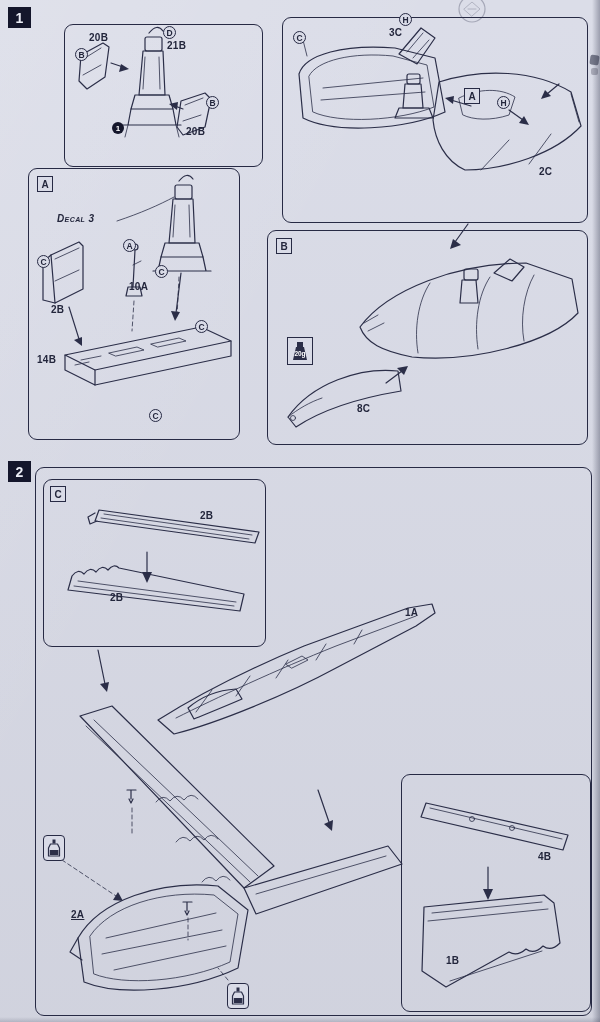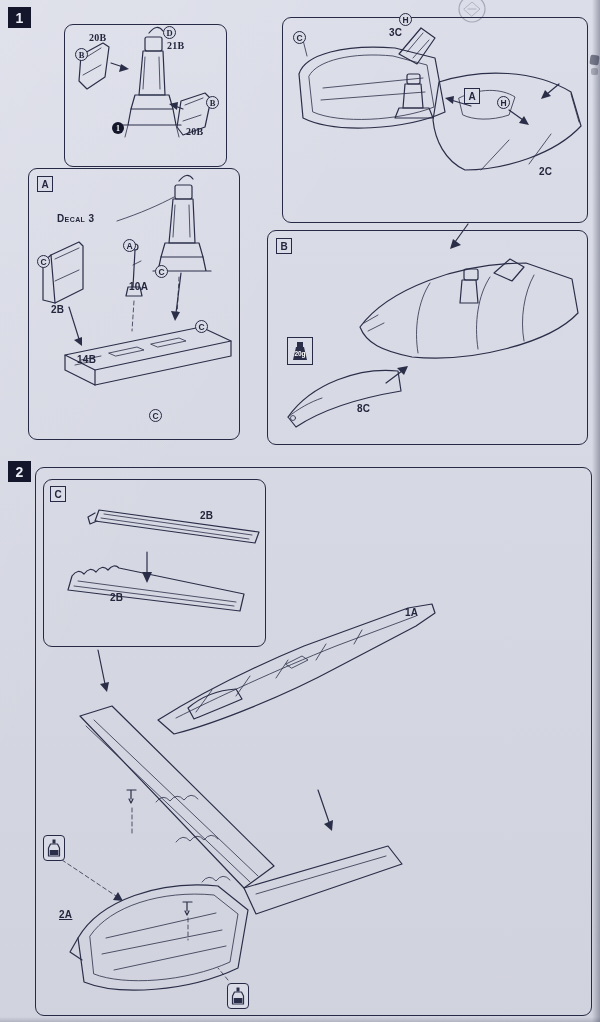--- a/index.html
+++ b/index.html
@@ -27,21 +27,21 @@
   .tag{
     position:absolute;width:16px;height:16px;border:1.4px solid #272a44;background:#d9dbe7;
     font-size:10px;font-weight:bold;display:flex;align-items:center;justify-content:center;z-index:3;
   }
   .callout{
     position:absolute;width:13px;height:13px;border:1.3px solid #272a44;border-radius:50%;
     background:#d9dbe7;font-size:8.5px;font-weight:bold;display:flex;align-items:center;
     justify-content:center;z-index:3;
   }
   .plabel{position:absolute;font-size:10px;font-weight:600;letter-spacing:.3px;z-index:3;}
-  .note{position:absolute;font-size:10px;font-weight:600;font-variant:small-caps;letter-spacing:.4px;z-index:3;}
+  .note{position:absolute;font-size:10px;font-weight:600;font-variant:small-caps;letter-spacing:.4px;z-index:3;font-style:italic;}
   .paintdot{
     position:absolute;width:12px;height:12px;border-radius:50%;background:#14162b;color:#fff;
     font-size:8px;font-weight:bold;display:flex;align-items:center;justify-content:center;z-index:3;
   }
   .cement{
     position:absolute;width:22px;height:26px;border:1.4px solid #272a44;border-radius:4px;
     background:#d9dbe7;display:flex;align-items:center;justify-content:center;z-index:3;
   }
   .weight{position:absolute;width:26px;height:28px;border:1.3px solid #272a44;background:#d9dbe7;z-index:3;}
   .weight .wlabel{position:absolute;left:0;right:0;top:12px;text-align:center;color:#fff;font-size:6.5px;font-weight:bold;}
@@ -63,21 +63,21 @@
   <div class="smudge" style="right:2px;top:68px;width:7px;height:7px;opacity:.5;"></div>
   <div class="wm" style="left:454px;top:-4px;width:36px;height:30px;">
     <svg width="36" height="30">
         <circle cx="18" cy="13" r="13" class="ln"></circle>
         <path class="lt" d="M10,13 l8,-7 l8,7 l-8,7 z M14,13 h8"></path>
       </svg>
   </div>
 
   <div class="stepnum" style="left:8px;top:7px;">1</div>
 
-  <div class="panel" style="left:64px;top:24px;width:163px;height:143px;font-family:Liberation Serif, serif;">
+  <div class="panel" style="left:64px;top:24px;width:199px;height:143px;">
     <svg class="draw" width="167" height="143" viewBox="0 0 167 143">
       <g>
         <path class="ln" d="M16,30 L38,18 L44,22 L40,52 L22,64 L14,56 Z"></path>
         <path class="lt" d="M20,33 L36,23 M18,50 L36,40"></path>
       </g>
       <g>
         <path class="ln" d="M84,8 q8,-10 14,-2"></path>
         <rect class="ln" x="80" y="12" width="17" height="14" rx="2"></rect>
         <path class="ln" d="M78,26 L74,70 L100,70 L98,26 Z"></path>
         <path class="lt" d="M80,32 L78,64 M94,32 L95,64"></path>
@@ -145,21 +145,21 @@
           <polygon class="fil" points="53,177 45,171 53,168"></polygon>
       </g>
     </svg>
     <span class="note" style="left:28px;top:44px;">Decal 3</span>
     <span class="callout" style="left:8px;top:86px;">C</span>
     <span class="plabel" style="left:22px;top:135px;">2B</span>
     <span class="callout" style="left:94px;top:70px;">A</span>
     <span class="callout" style="left:126px;top:96px;">C</span>
     <span class="plabel" style="left:100px;top:112px;">10A</span>
     <span class="callout" style="left:166px;top:151px;">C</span>
-    <span class="plabel" style="left:8px;top:185px;margin-left:40px;">14B</span>
+    <span class="plabel" style="left:8px;top:185px;">14B</span>
     <span class="callout" style="left:120px;top:240px;">C</span>
   </div>
 
   <div class="panel" style="left:282px;top:17px;width:306px;height:206px;">
     <svg class="draw" width="306" height="206" viewBox="0 0 306 206">
       <g>
         <path class="ln" d="M116,36 L138,10 L152,20 L134,46 Z"></path>
         <path class="lt" d="M124,34 L140,15 M130,40 L146,22"></path>
       </g>
       <g>
@@ -291,33 +291,54 @@
         </g>
         <g>
           <path class="ln" d="M28,96 q6,-8 12,-2 q6,-8 12,-2 q6,-8 12,-2 q6,-7 11,-2 L200,114 L196,131 L24,110 Z"></path>
           <path class="lt" d="M34,101 L192,122 M30,106 L190,126"></path>
         </g>
       </svg>
       <span class="plabel" style="left:156px;top:30px;">2B</span>
       <span class="plabel" style="left:66px;top:112px;">2B</span>
     </div>
 
+    <div class="panel" style="left:365px;top:306px;width:190px;height:238px;">
+      <svg class="draw" width="190" height="238" viewBox="0 0 190 238">
+        <g>
+          <path class="ln" d="M24,28 L166,60 L161,75 L19,42 Z"></path>
+          <path class="lt" d="M28,33 L160,64"></path>
+          <circle class="lt" cx="70" cy="44" r="2.5"></circle>
+            <circle class="lt" cx="110" cy="53" r="2.5"></circle>
+        </g>
+        <g>
+          <path class="ln" d="M86,92 L86,116"></path>
+            <polygon class="fil" points="86,125 81,114 91,114"></polygon>
+        </g>
+        <g>
+          <path class="ln" d="M22,132 L142,120 L152,128 L158,168 q-9,9 -17,3 q-9,9 -17,3 q-9,8 -17,3 L44,212 L20,196 Z"></path>
+          <path class="lt" d="M30,138 L140,127 M26,146 L146,134"></path>
+          <path class="lt" d="M48,206 L140,176"></path>
+        </g>
+      </svg>
+      <span class="plabel" style="left:136px;top:76px;">4B</span>
+      <span class="plabel" style="left:44px;top:180px;">1B</span>
+    </div>
 
     <div class="cement" style="left:7px;top:367px;">
       <svg width="14" height="19">
           <path class="fil" d="M5.5,0.5 h3 v4 h-3 z"></path>
           <path class="ln" d="M3.5,5 h7 l2,4 v8 h-11 v-8 z"></path>
           <path class="fil" d="M2.8,11 h8.6 v5 h-8.6 z"></path>
         </svg>
     </div>
     <div class="cement" style="left:191px;top:515px;">
       <svg width="14" height="19">
           <path class="fil" d="M5.5,0.5 h3 v4 h-3 z"></path>
           <path class="ln" d="M3.5,5 h7 l2,4 v8 h-11 v-8 z"></path>
           <path class="fil" d="M2.8,11 h8.6 v5 h-8.6 z"></path>
         </svg>
     </div>
 
     <span class="plabel" style="left:369px;top:139px;">1A</span>
-    <span class="plabel" style="left:23px;top:441px;text-decoration:underline;">2A</span>
+    <span class="plabel" style="left:35px;top:441px;text-decoration:underline;">2A</span>
   </div>
 
 </div>
 
 </body></html>

